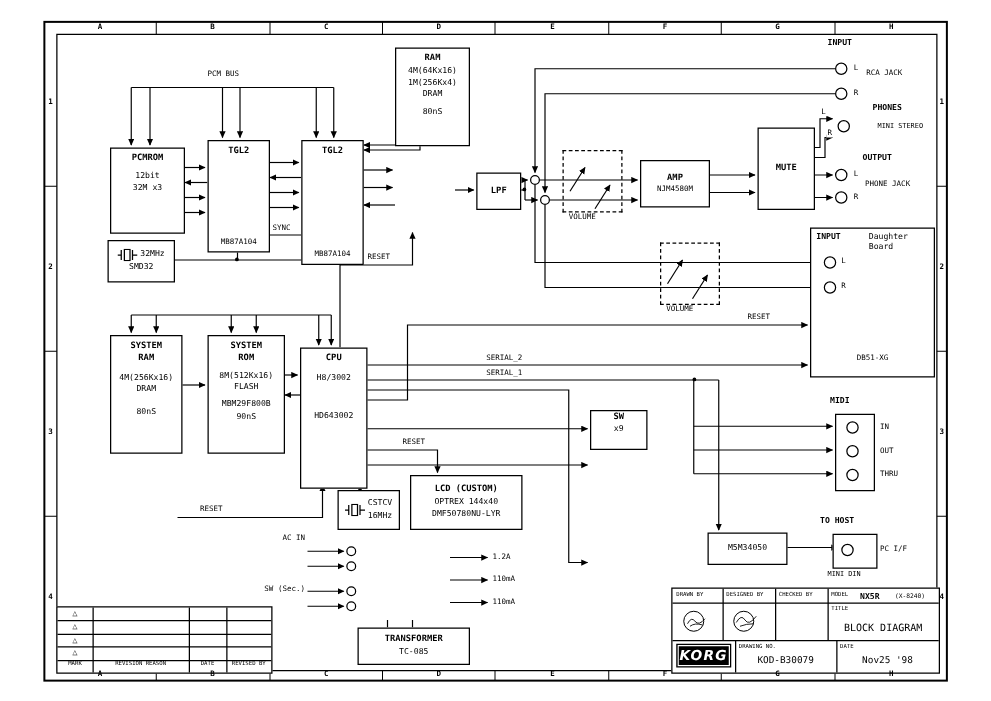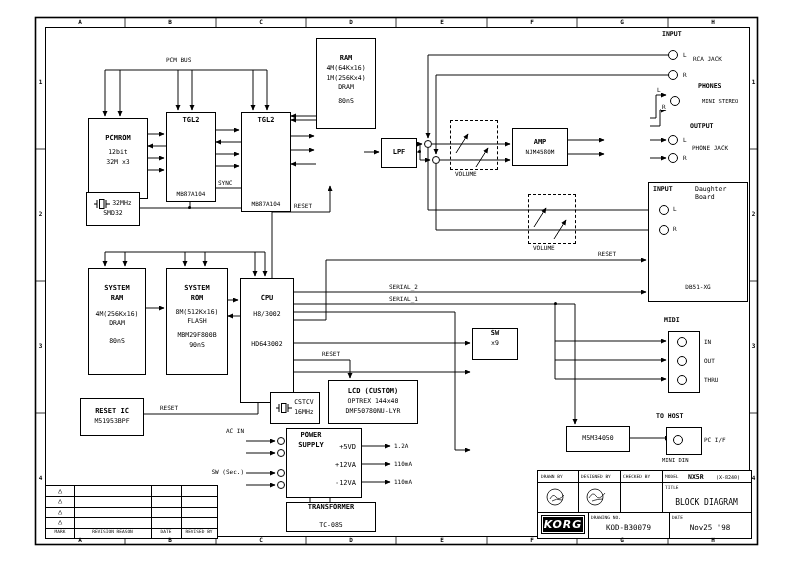--- a/index.html
+++ b/index.html
@@ -16,21 +16,21 @@
   .lbl.b{font-weight:bold;font-size:6.5px;}
   .lbl.wbg{background:#fff;padding:0 1px;}
   .lbl.ra{text-align:right;white-space:normal;}
   .jack{position:absolute;width:8px;height:8px;border:1.2px solid #000;border-radius:50%;background:#fff;z-index:4;}
   .jack.sm{width:6px;height:6px;border-width:1px;}
   .node{position:absolute;width:6px;height:6px;border:1px solid #000;border-radius:50%;background:#fff;z-index:4;}
   .dot{position:absolute;width:3px;height:3px;background:#000;border-radius:50%;z-index:4;}
   .gl{position:absolute;font-size:6px;font-weight:bold;text-align:center;z-index:3;}
   .mt4{margin-top:4px;} .mt6{margin-top:6px;} .mt8{margin-top:8px;} .mt20{margin-top:20px;}
   .sb{justify-content:space-between;padding:3px 0;}
-  .pt{padding-top:15px;}
+  .pt{padding-top:3px;}
   .row{display:flex;align-items:center;gap:2px;}
   .tb{position:absolute;left:537px;top:470px;width:213px;height:67px;border:1.3px solid #000;background:#fff;z-index:2;}
   .tb .hl,.tb .vl,.rev .hl,.rev .vl{position:absolute;background:#000;}
   .tb .lab{position:absolute;font-size:4.5px;white-space:nowrap;}
   .korg{position:absolute;left:4px;top:45px;width:42px;height:17px;background:#000;color:#fff;
         font-family:"DejaVu Sans",sans-serif;font-weight:bold;font-style:italic;font-size:11px;
         display:flex;align-items:center;justify-content:center;letter-spacing:1px;
         border:1px solid #fff;outline:1px solid #000;box-sizing:border-box;}
   .rev{position:absolute;left:45px;top:485px;width:171px;height:52px;border:1.2px solid #000;background:#fff;z-index:2;}
   .rev .hd{position:absolute;font-size:4.5px;text-align:center;top:43px;}
@@ -196,20 +196,23 @@
 
   <div class="box" style="left:381px;top:138px;width:34px;height:28px;justify-content:center">
     <div class="bt">LPF</div>
   </div>
 
   <div class="box" style="left:512px;top:128px;width:54px;height:36px;justify-content:center">
     <div class="bt">AMP</div>
     <div style="font-size:6px">NJM4580M</div>
   </div>
 
+  <div class="box" style="left:606px;top:102px;width:44px;height:64px;justify-content:center">
+    <div class="bt">MUTE</div>
+  </div>
 
   <div class="dash" style="left:450px;top:120px;width:46px;height:48px"></div>
   <div class="dash" style="left:528px;top:194px;width:46px;height:48px"></div>
 
   <div class="box" style="left:86px;top:192px;width:52px;height:32px;justify-content:center">
     <div class="row">
       <svg width="16" height="10">
         <path d="M0,5h3 M3,1v8 M12,1v8 M12,5h4" stroke="#000" fill="none"></path>
         <rect x="5.5" y="0.5" width="4.5" height="9" fill="none" stroke="#000"></rect>
       </svg>
@@ -232,52 +235,42 @@
     <div class="mt4">MBM29F800B</div>
     <div>90nS</div>
   </div>
 
   <div class="box pt" style="left:240px;top:278px;width:52px;height:108px">
     <div class="bt">CPU</div>
     <div class="mt6">H8/3002</div>
     <div class="mt20">HD643002</div>
   </div>
 
-  <div class="box" style="left:80px;top:398px;width:62px;height:36px;justify-content:center">
-    <div class="bt">RESET IC</div>
-    <div>M51953BPF</div>
-  </div>
 
   <div class="box" style="left:270px;top:392px;width:48px;height:30px;justify-content:center">
     <div class="row">
       <svg width="16" height="10">
         <path d="M0,5h3 M3,1v8 M12,1v8 M12,5h4" stroke="#000" fill="none"></path>
         <rect x="5.5" y="0.5" width="4.5" height="9" fill="none" stroke="#000"></rect>
       </svg>
       <span>
         <span style="display:block">CSTCV</span>
         <span style="display:block">16MHz</span>
       </span>
     </div>
   </div>
 
   <div class="box" style="left:328px;top:380px;width:88px;height:42px;justify-content:center">
     <div class="bt">LCD (CUSTOM)</div>
     <div>OPTREX  144x40</div>
     <div>DMF50780NU-LYR</div>
   </div>
 
-  <div class="box" style="left:286px;top:428px;width:74px;height:68px">
-    <div class="bt" style="position:absolute;left:2px;top:2px;width:44px">POWER SUPPLY</div>
-    <div class="psu-rail" style="top:13px">+5VD</div>
-    <div class="psu-rail" style="top:31px">+12VA</div>
-    <div class="psu-rail" style="top:49px">-12VA</div>
-  </div>
-
-  <div class="box" style="left:286px;top:502px;width:88px;height:28px;justify-content:space-between">
+
+  <div class="box" style="left:286px;top:502px;width:88px;height:28px;justify-content:center">
     <div class="bt">TRANSFORMER</div>
     <div>TC-085</div>
   </div>
 
   <div class="box" style="left:472px;top:328px;width:44px;height:30px;justify-content:flex-start">
     <div class="bt">SW</div>
     <div>x9</div>
   </div>
 
 

